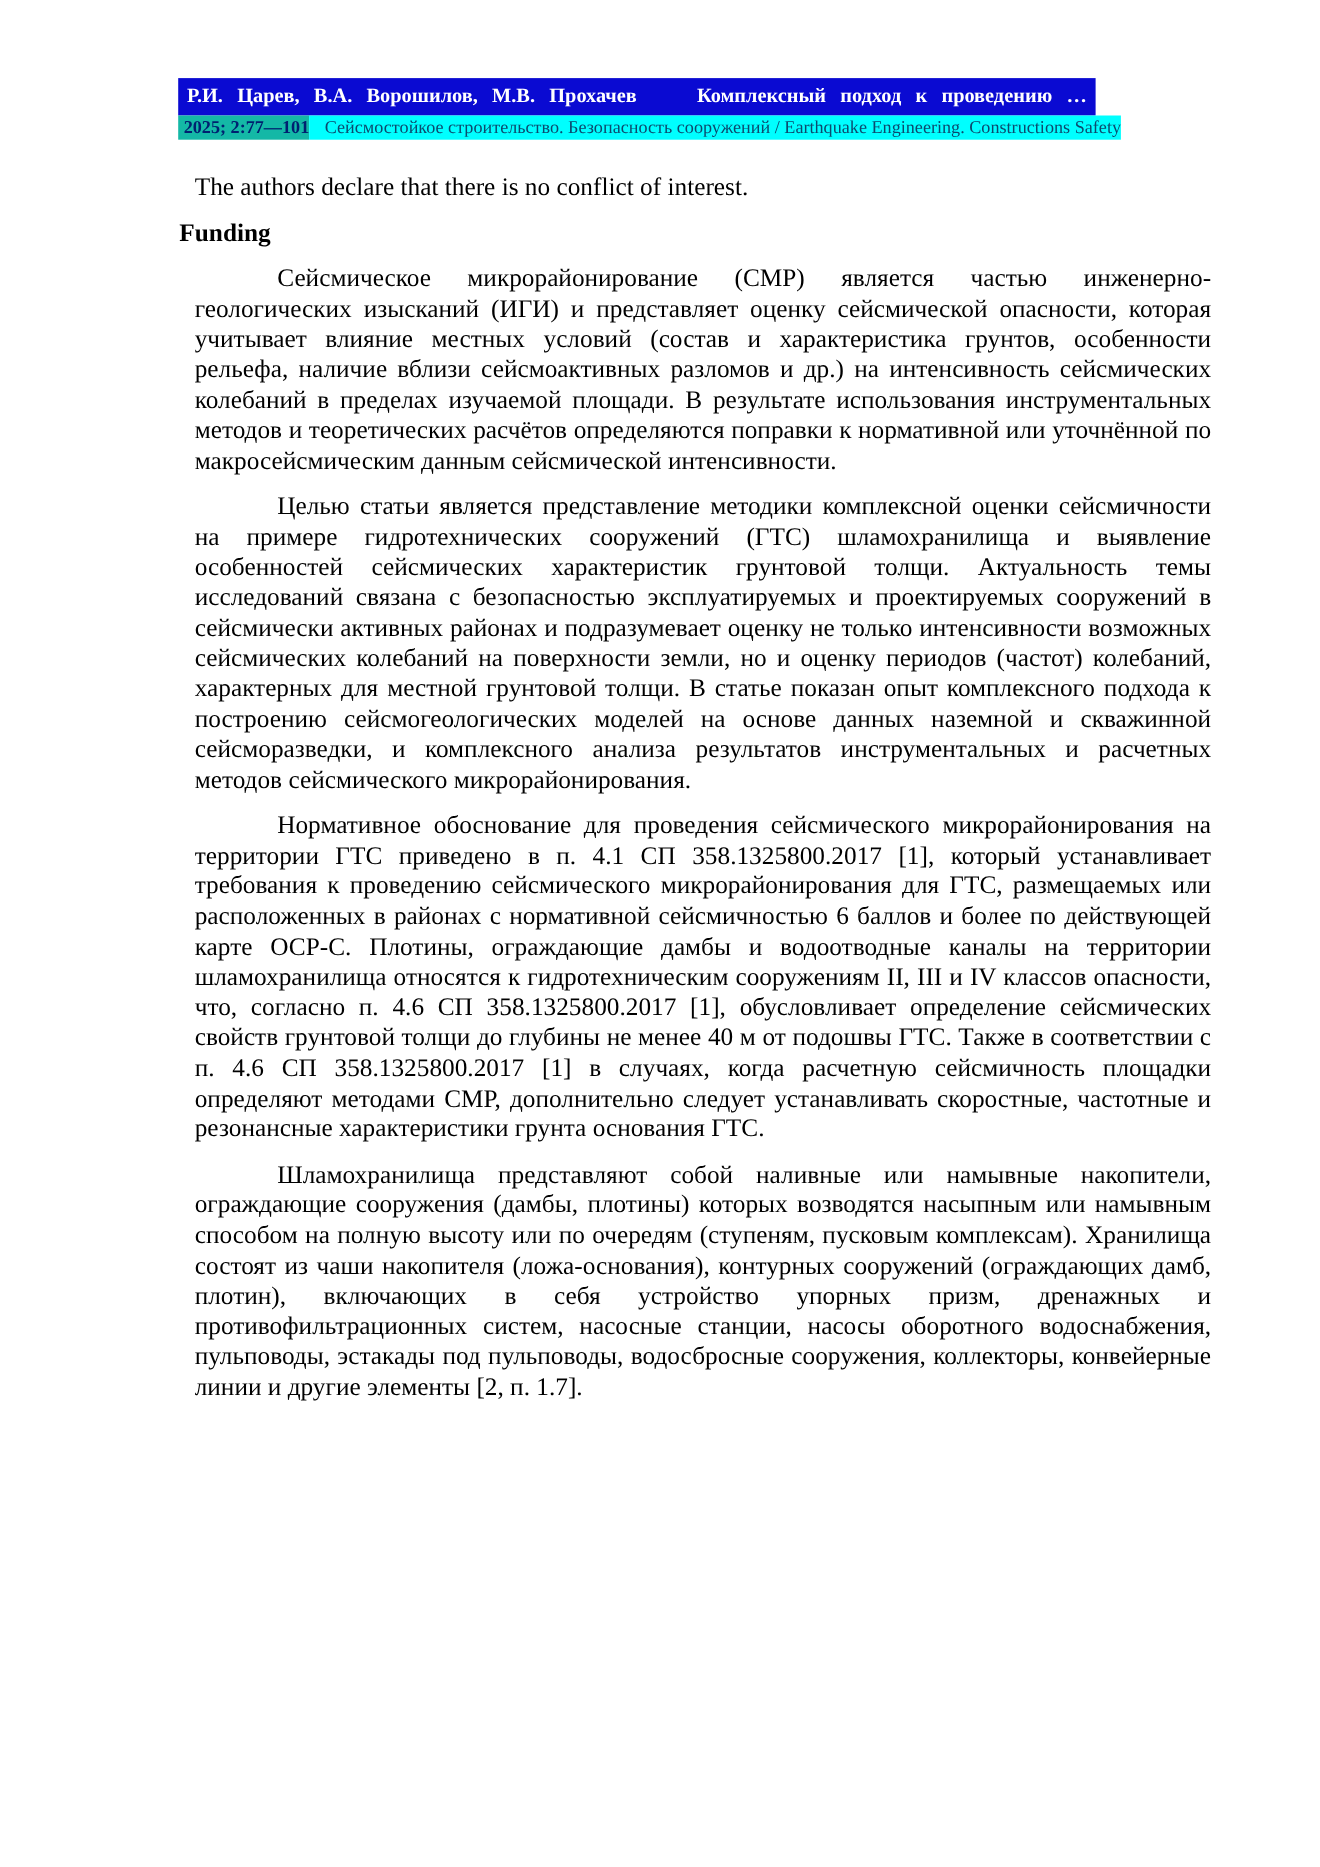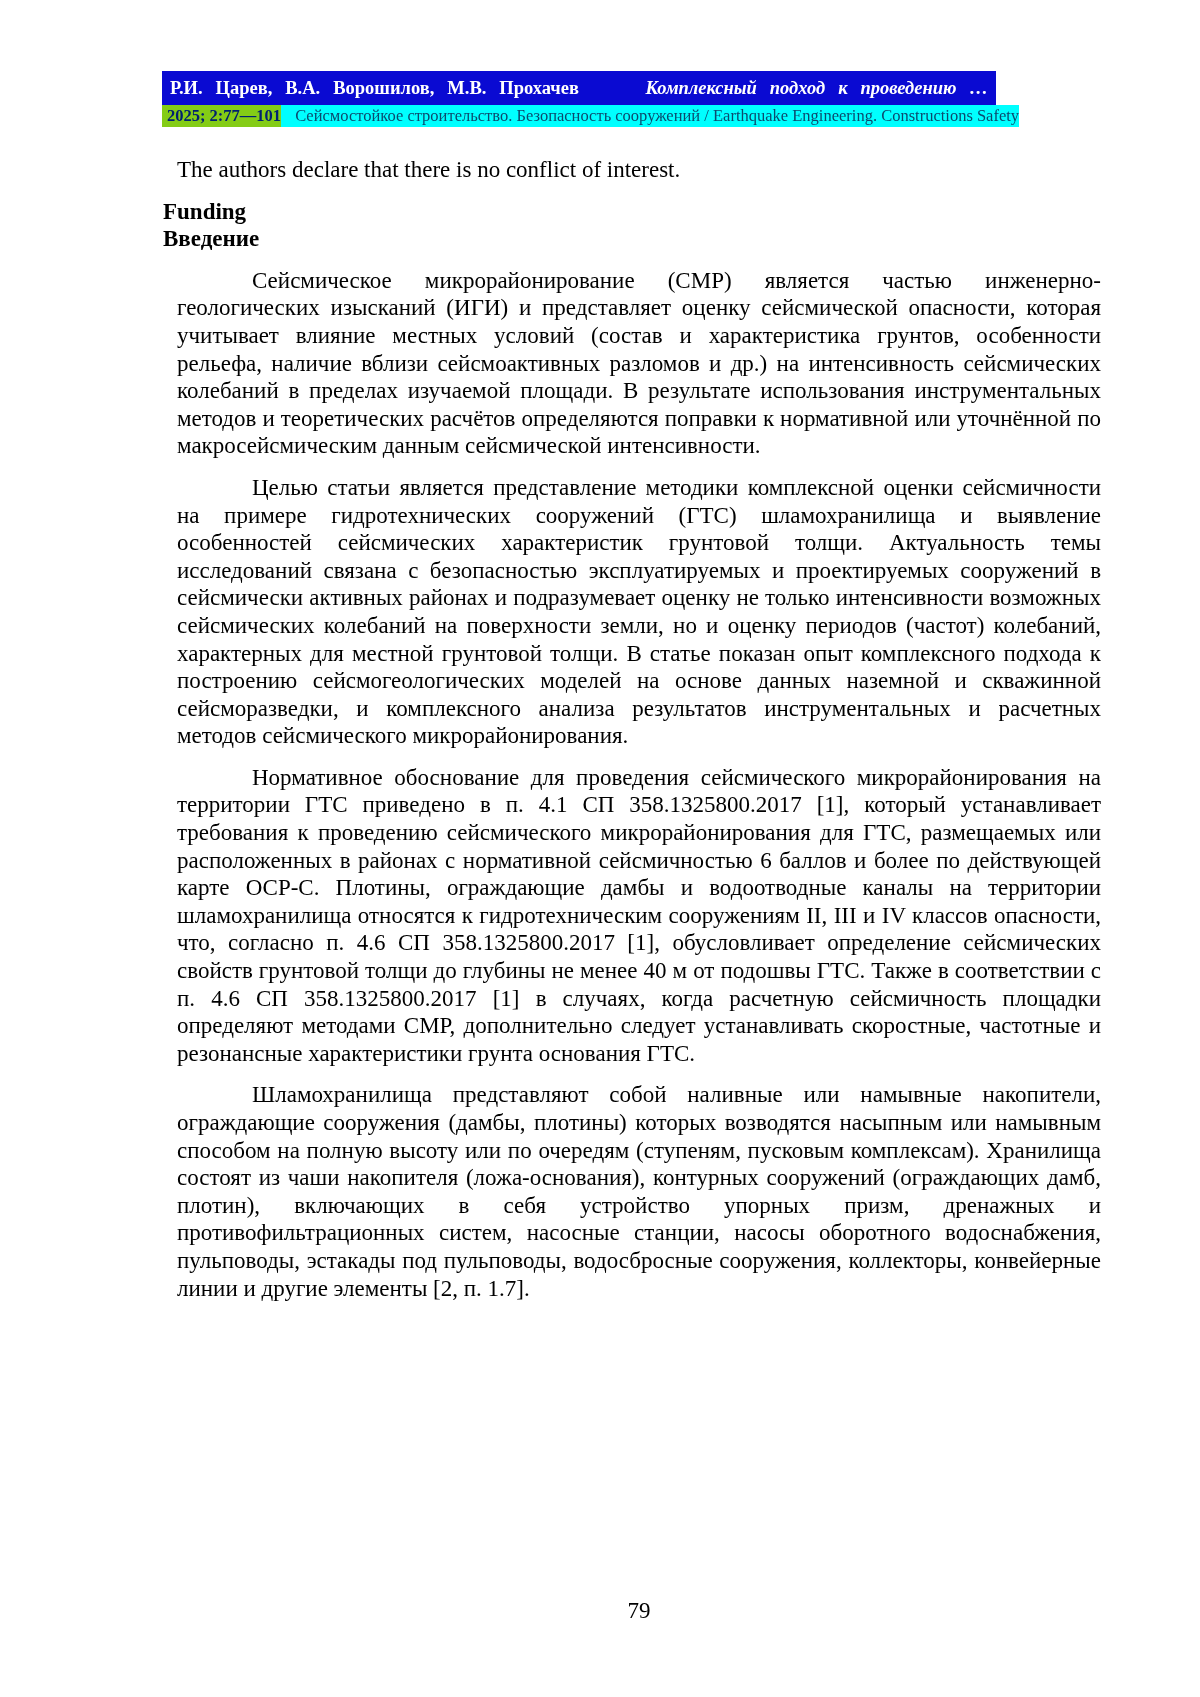--- a/index.html
+++ b/index.html
@@ -27,29 +27,29 @@
     display: flex;
     justify-content: space-between;
     align-items: center;
     padding: 17px 8px;
     box-sizing: border-box;
     font-weight: bold;
     font-size: 18.5px;
     white-space: nowrap;
   }
   .header-line1 .authors { word-spacing: 0.45em; }
-  .header-line1 .article-title { font-style: italic; word-spacing: 0.45em; }
+  .header-line1 .article-title { word-spacing: 0.45em; }
   .header-line2 {
     display: flex;
     height: 22px;
     font-size: 16.5px;
     white-space: nowrap;
   }
   .issue-badge {
-    background: #84cc16;
+    background: #14b8a6;
     color: #002070;
     font-weight: bold;
     width: 145px;
     display: flex;
     align-items: center;
     padding-left: 5px;
     box-sizing: border-box;
   }
   .journal-name {
     background: #00ffff;
@@ -108,24 +108,22 @@
       <span class="journal-name">Сейсмостойкое строительство. Безопасность сооружений / Earthquake Engineering. Constructions Safety</span>
     </div>
   </div>
 
   <div class="main">
 
     <p>The authors declare that there is no conflict of interest.</p>
 
     <h2 class="sec-gap">Funding</h2>
 
-    <h2 class="sec-gap">Введение</h2>
 
     <p class="just para-gap">Сейсмическое микрорайонирование (СМР) является частью инженерно-геологических изысканий (ИГИ) и представляет оценку сейсмической опасности, которая учитывает влияние местных условий (состав и характеристика грунтов, особенности рельефа, наличие вблизи сейсмоактивных разломов и др.) на интенсивность сейсмических колебаний в пределах изучаемой площади. В результате использования инструментальных методов и теоретических расчётов определяются поправки к нормативной или уточнённой по макросейсмическим данным сейсмической интенсивности.</p>
     <p class="just">Целью статьи является представление методики комплексной оценки сейсмичности на примере гидротехнических сооружений (ГТС) шламохранилища и выявление особенностей сейсмических характеристик грунтовой толщи. Актуальность темы исследований связана с безопасностью эксплуатируемых и проектируемых сооружений в сейсмически активных районах и подразумевает оценку не только интенсивности возможных сейсмических колебаний на поверхности земли, но и оценку периодов (частот) колебаний, характерных для местной грунтовой толщи. В статье показан опыт комплексного подхода к построению сейсмогеологических моделей на основе данных наземной и скважинной сейсморазведки, и комплексного анализа результатов инструментальных и расчетных методов сейсмического микрорайонирования.</p>
     <p class="just">Нормативное обоснование для проведения сейсмического микрорайонирования на территории ГТС приведено в п. 4.1 СП 358.1325800.2017 [1], который устанавливает требования к проведению сейсмического микрорайонирования для ГТС, размещаемых или расположенных в районах с нормативной сейсмичностью 6 баллов и более по действующей карте ОСР-С. Плотины, ограждающие дамбы и водоотводные каналы на территории шламохранилища относятся к гидротехническим сооружениям II, III и IV классов опасности, что, согласно п. 4.6 СП 358.1325800.2017 [1], обусловливает определение сейсмических свойств грунтовой толщи до глубины не менее 40 м от подошвы ГТС. Также в соответствии с п. 4.6 СП 358.1325800.2017 [1] в случаях, когда расчетную сейсмичность площадки определяют методами СМР, дополнительно следует устанавливать скоростные, частотные и резонансные характеристики грунта основания ГТС.</p>
     <p class="just">Шламохранилища представляют собой наливные или намывные накопители, ограждающие сооружения (дамбы, плотины) которых возводятся насыпным или намывным способом на полную высоту или по очередям (ступеням, пусковым комплексам). Хранилища состоят из чаши накопителя (ложа-основания), контурных сооружений (ограждающих дамб, плотин), включающих в себя устройство упорных призм, дренажных и противофильтрационных систем, насосные станции, насосы оборотного водоснабжения, пульповоды, эстакады под пульповоды, водосбросные сооружения, коллекторы, конвейерные линии и другие элементы [2, п. 1.7].</p>
 
   </div>
 
-  <div class="page-number">79</div>
 
 </div>
 
 </body></html>

